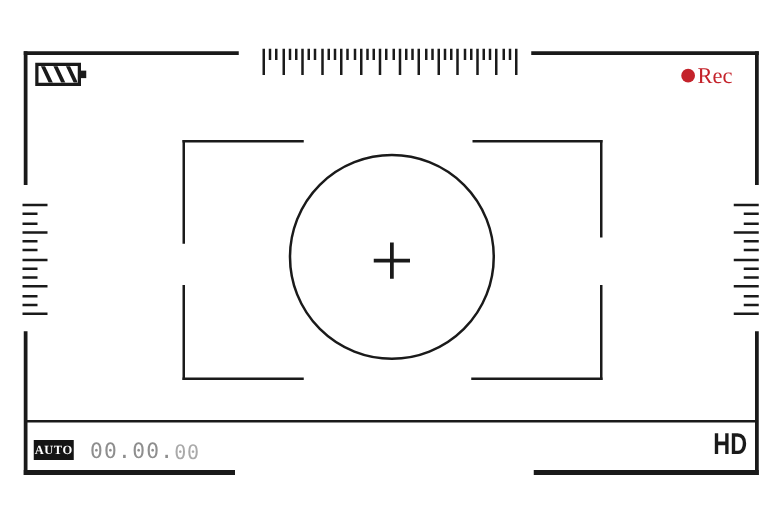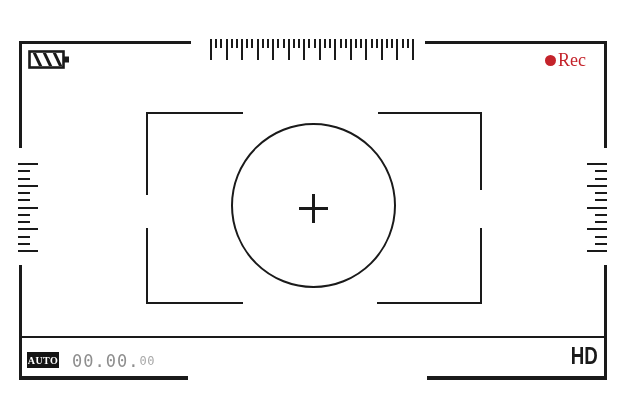--- a/index.html
+++ b/index.html
@@ -40,24 +40,24 @@
   
   .battery{position:absolute;left:27px;top:49px;width:44px;height:21px;}
   
   .rec{position:absolute;left:545px;top:51px;display:flex;align-items:center;}
   .rec-dot{width:11px;height:11px;border-radius:50%;background:#c4232b;margin-right:2px;}
   .rec-label{font-family:"Liberation Serif",serif;font-size:18px;color:#c4232b;line-height:18px;}
   
   .auto-badge{position:absolute;left:27px;top:352px;width:32px;height:16px;background:#141414;
       color:#ffffff;font-family:"Liberation Serif",serif;font-weight:bold;font-size:10px;
       display:flex;align-items:center;justify-content:center;letter-spacing:0.4px;}
-  .timer{position:absolute;left:72px;top:351px;display:flex;align-items:center;
+  .timer{position:absolute;left:72px;top:351px;display:flex;align-items:flex-end;
       font-family:"DejaVu Sans Mono",monospace;}
   .timer-main{font-size:17px;color:#8e8e8e;letter-spacing:1px;}
-  .timer-frames{font-size:12px;color:#a9a9a9;letter-spacing:0.5px;}
+  .timer-frames{font-size:16px;color:#a9a9a9;letter-spacing:0.5px;}
   .hd-label{position:absolute;right:28px;top:344px;font-family:"Liberation Sans",sans-serif;
       font-weight:bold;font-size:24px;color:#1a1a1a;transform:scaleX(0.78);
       transform-origin:right center;letter-spacing:0px;line-height:24px;}
 </style>
 </head>
 <body>
 
 <div id="vf">
 
   <div class="seg f-top-l"></div>

